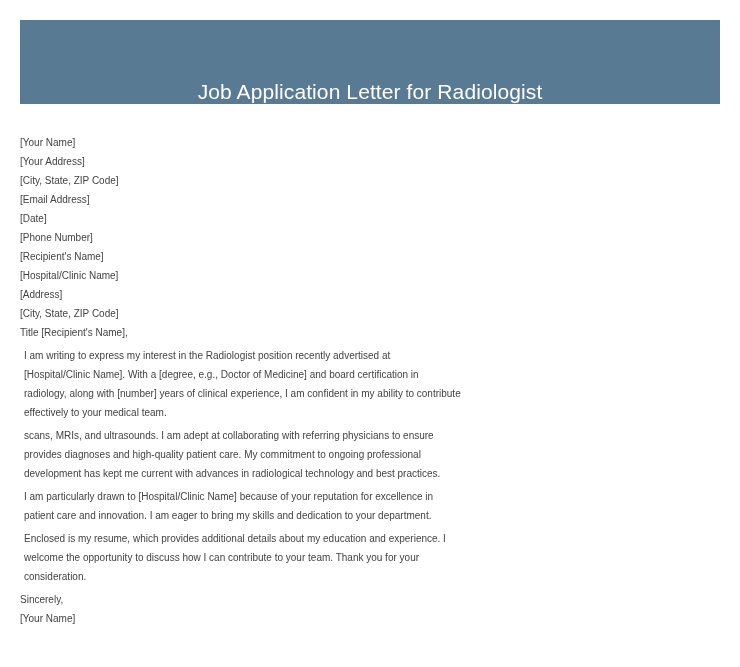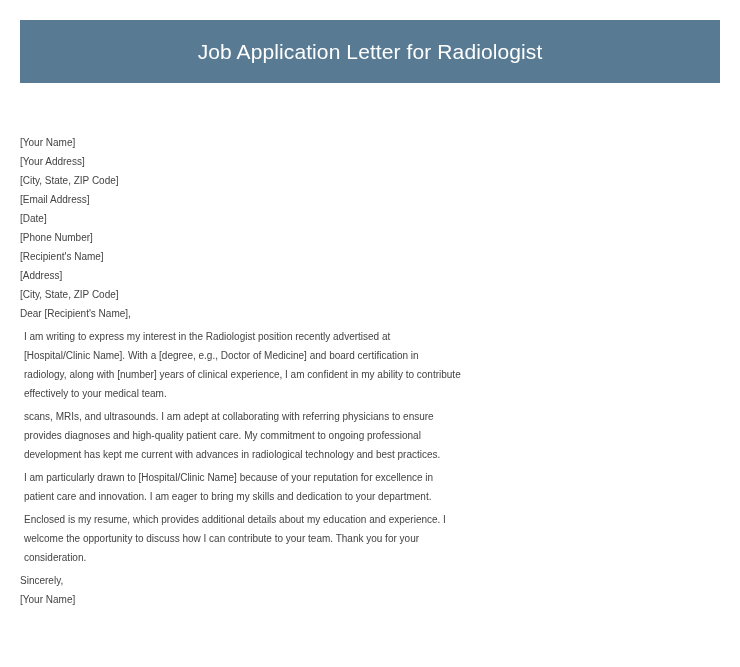--- a/index.html
+++ b/index.html
@@ -17,24 +17,24 @@
     .page {
       position: relative;
       width: 740px;
       height: 667px;
     }
     .header {
       position: absolute;
       left: 20px;
       top: 20px;
       width: 700px;
-      height: 63px;
+      height: 84px;
       background: #587a93;
       display: flex;
-      align-items: center;
+      align-items: flex-end;
       justify-content: center;
     }
     .header h1 {
       margin: 0;
       font-weight: normal;
       font-size: 21px;
       color: #ffffff;
       letter-spacing: 0.1px;
     }
     .letter {
@@ -69,23 +69,24 @@
   </div>
 
   <div class="letter">
     <span class="line">[Your Name]</span>
     <span class="line">[Your Address]</span>
     <span class="line">[City, State, ZIP Code]</span>
     <span class="line">[Email Address]</span>
     <span class="line">[Date]</span>
     <span class="line">[Phone Number]</span>
     <span class="line">[Recipient's Name]</span>
+    <span class="line">[Hospital/Clinic Name]</span>
     <span class="line">[Address]</span>
     <span class="line">[City, State, ZIP Code]</span>
-    <span class="line">Dear [Recipient's Name],</span>
+    <span class="line">Title [Recipient's Name],</span>
 
     <p class="para">
       <span class="pl">I am writing to express my interest in the Radiologist position recently advertised at</span>
       <span class="pl">[Hospital/Clinic Name]. With a [degree, e.g., Doctor of Medicine] and board certification in</span>
       <span class="pl">radiology, along with [number] years of clinical experience, I am confident in my ability to contribute</span>
       <span class="pl">effectively to your medical team.</span>
     </p>
 
     <p class="para">
       <span class="pl">scans, MRIs, and ultrasounds. I am adept at collaborating with referring physicians to ensure</span>

